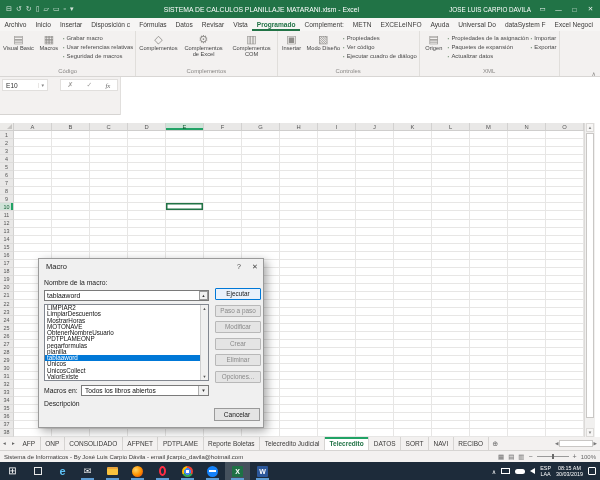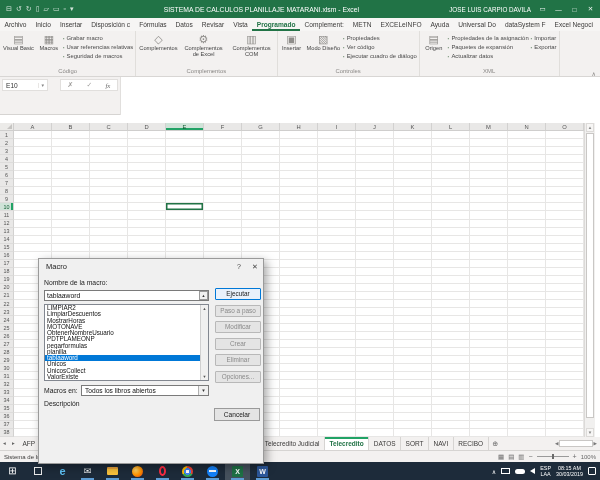--- a/index.html
+++ b/index.html
@@ -70,21 +70,21 @@
   .gc{flex:1;border-right:1px solid #e7e6e5;border-bottom:1px solid #e7e6e5;}
   .gc.active{box-shadow:inset 0 0 0 1.5px #217346;}
   .vscroll{position:absolute;left:584px;top:8px;width:11px;height:314px;background:#f1f0ef;
            border-left:1px solid #dcdad8;}
   .varrow{position:absolute;left:1px;right:1px;height:9px;background:#f7f6f5;border:1px solid #dcdad8;
           font-size:4.5px;color:#888;text-align:center;line-height:8px;}
   .varrow.up{top:0;} .varrow.down{bottom:0;}
   .vthumb{position:absolute;left:1px;right:1px;top:10px;height:285px;background:#fff;border:1px solid #c9c7c5;}
 
   
-  #macro-dialog{position:absolute;left:38px;top:258px;width:226px;height:206px;background:#f0f0f0;
+  #macro-dialog{position:absolute;left:38px;top:258px;width:226px;height:170px;background:#f0f0f0;
                 border:1px solid #9a9a9a;box-shadow:3px 3px 9px rgba(0,0,0,.35);z-index:5;font-size:7px;}
   .dtitle{position:absolute;left:0;top:0;right:0;height:15px;display:flex;align-items:center;}
   .dtitle-text{padding-left:7px;font-size:7.5px;color:#222;}
   .dtb{margin-left:auto;display:flex;}
   .dtb span{width:16px;text-align:center;font-size:7px;color:#444;line-height:15px;}
   .dlabel{position:absolute;font-size:6.8px;color:#222;}
   .dinput{position:absolute;left:5px;top:31px;width:165px;height:11px;background:#fff;
           border:1px solid #7a7a7a;font-size:6.8px;padding:0 2px;color:#111;
           font-family:"Liberation Sans",sans-serif;}
   .dspin{position:absolute;left:160px;top:32px;width:9px;height:9px;background:#f0f0f0;

